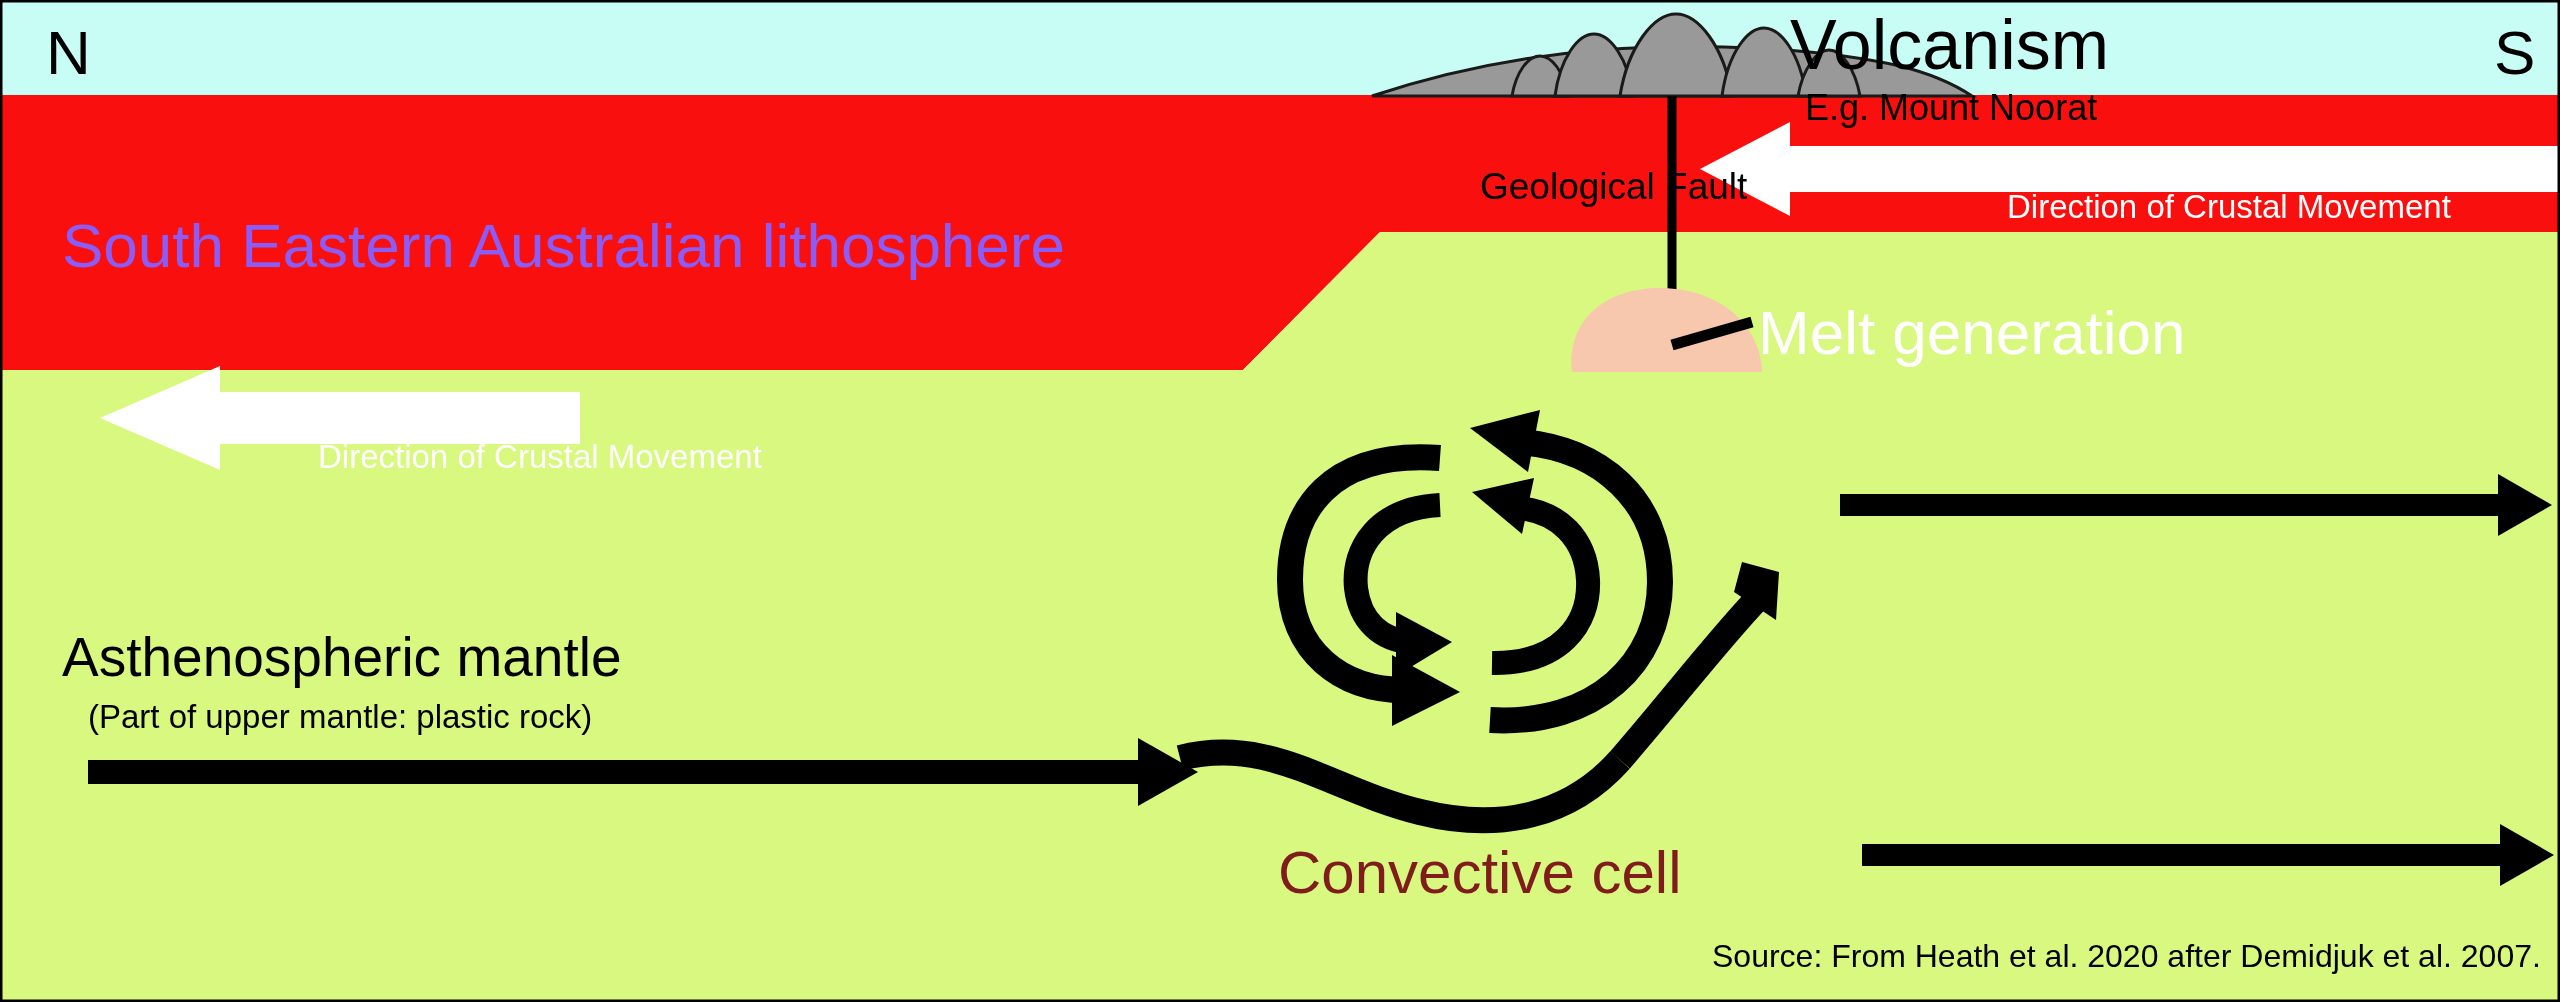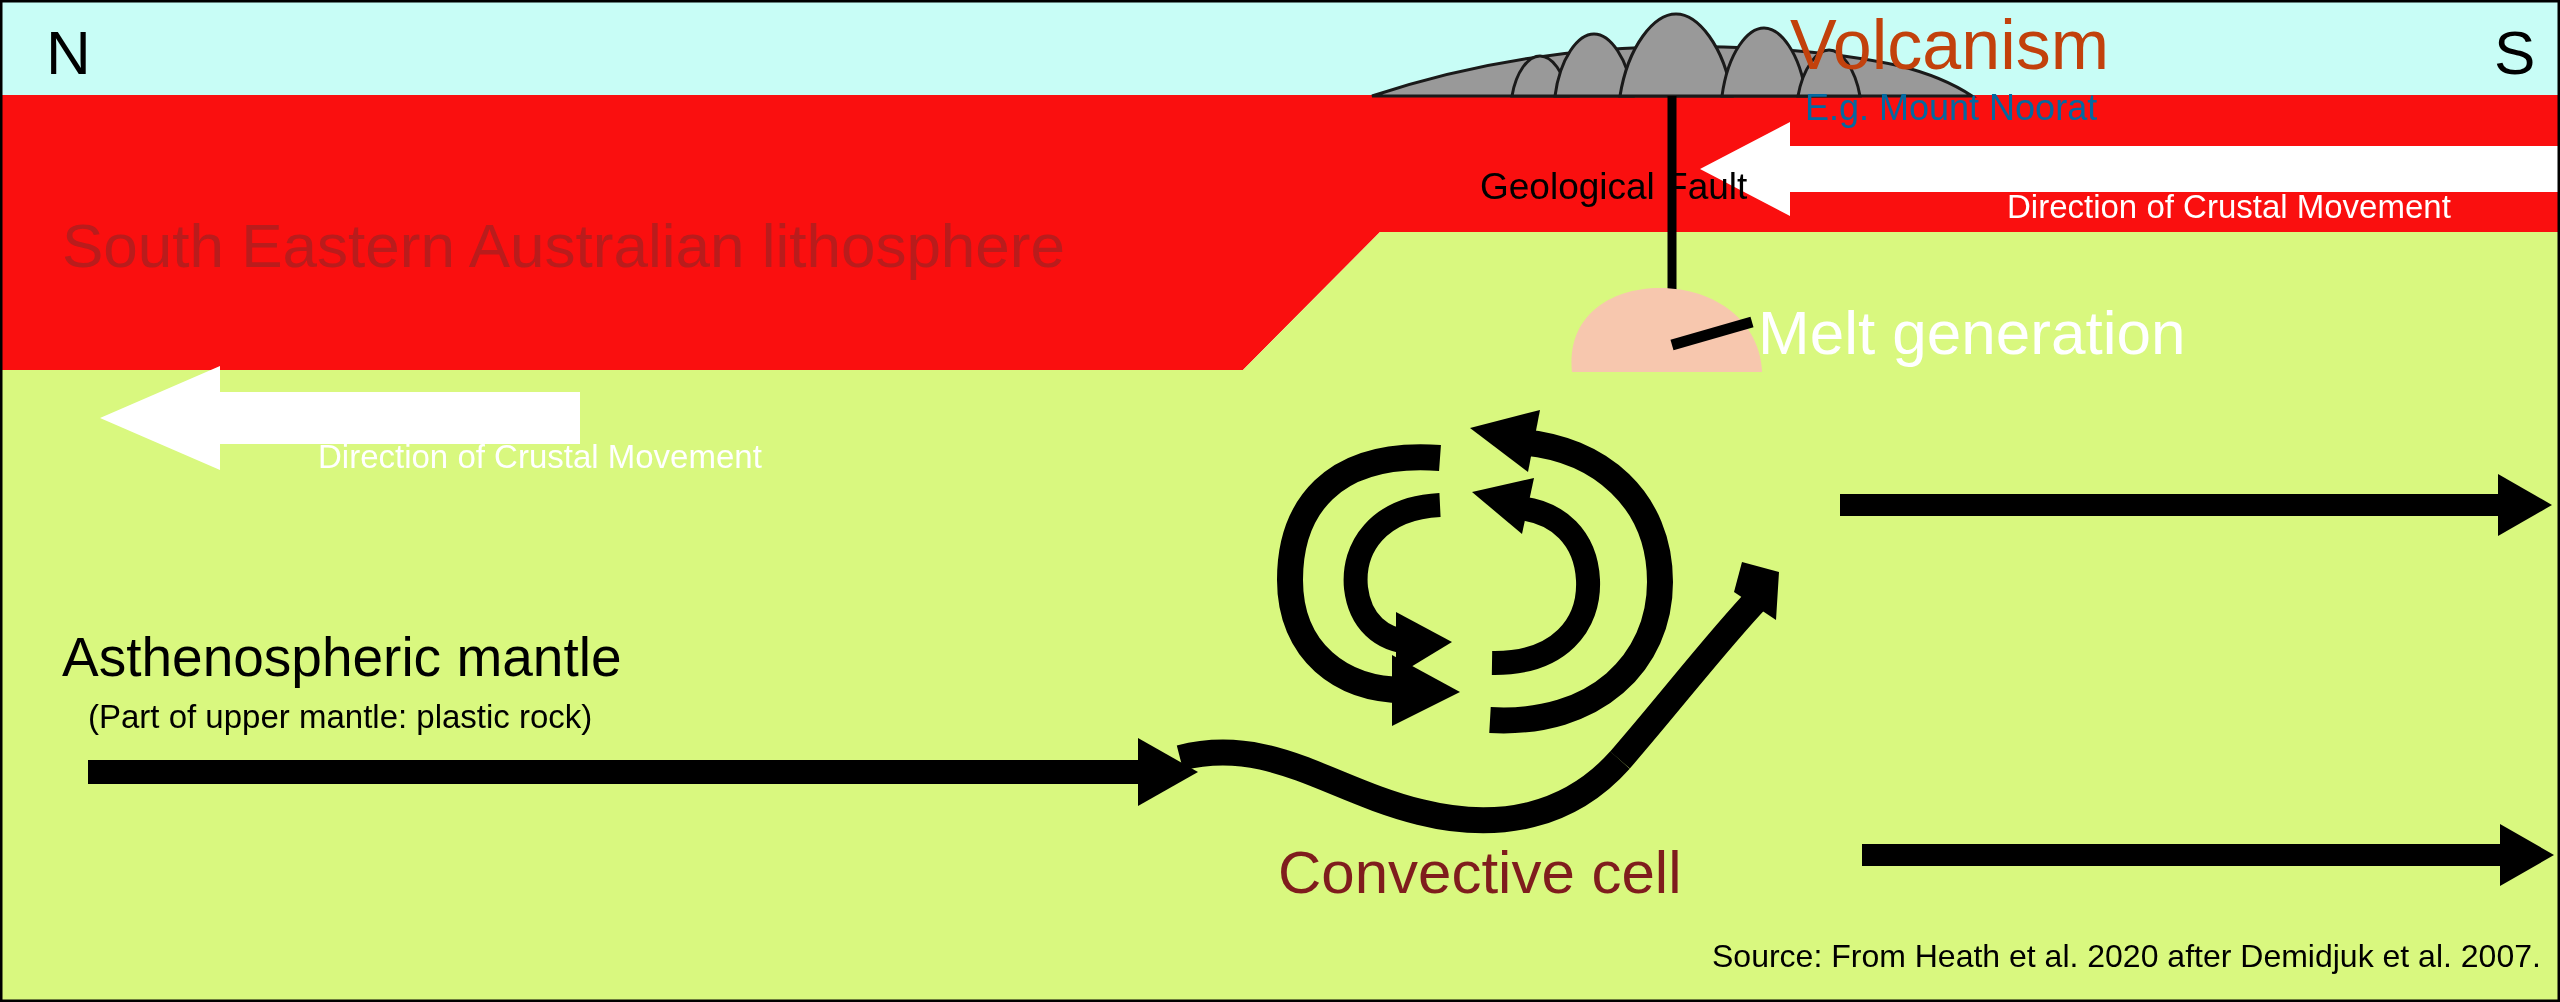--- a/index.html
+++ b/index.html
@@ -19,37 +19,37 @@
   .txt { position:absolute; white-space:nowrap; line-height:1; }
 
   
   .compass { font-size:62px; color:#000000; font-weight:400; }
   #compass-n { left:46px;  top:22px; }
   #compass-s { left:2494px; top:22px; }
 
   
   #volcanism-title {
     left:1790px; top:10px;
-    font-size:70px; color:#c2410c;
+    font-size:70px; color:#000000;
   }
   #volcanism-sub {
     left:1805px; top:90px;
-    font-size:36px; color:#0369a1;
+    font-size:36px; color:#000000;
   }
 
   
   #fault-label {
     left:1472px; top:168px;
     font-size:37px; color:#000000;margin-left:8px;
   }
 
   
   #lithosphere-label {
     left:62px; top:215px;
-    font-size:62px; color:#b91c1c;
+    font-size:62px; color:#8b5cf6;
   }
 
   
   #dir-label-right {
     left:2007px; top:190px;
     font-size:33px; color:#ffffff;
   }
   #dir-label-left {
     left:318px; top:440px;
     font-size:33px; color:#ffffff;

